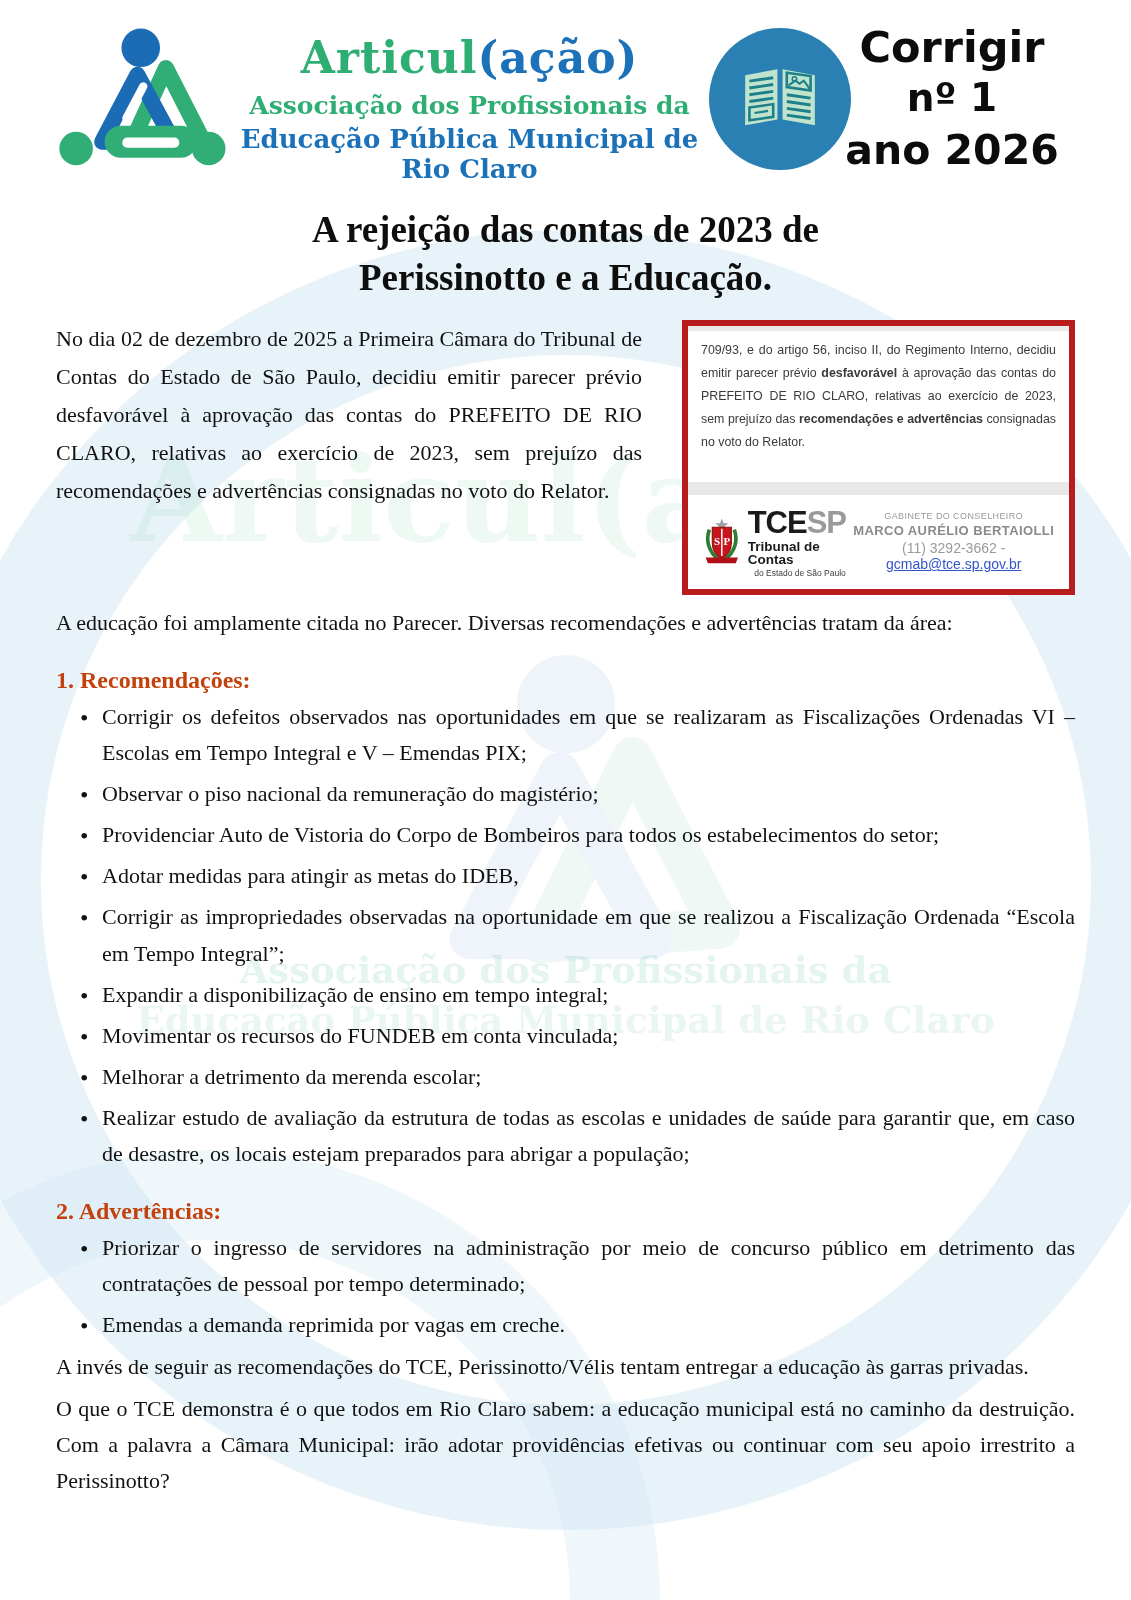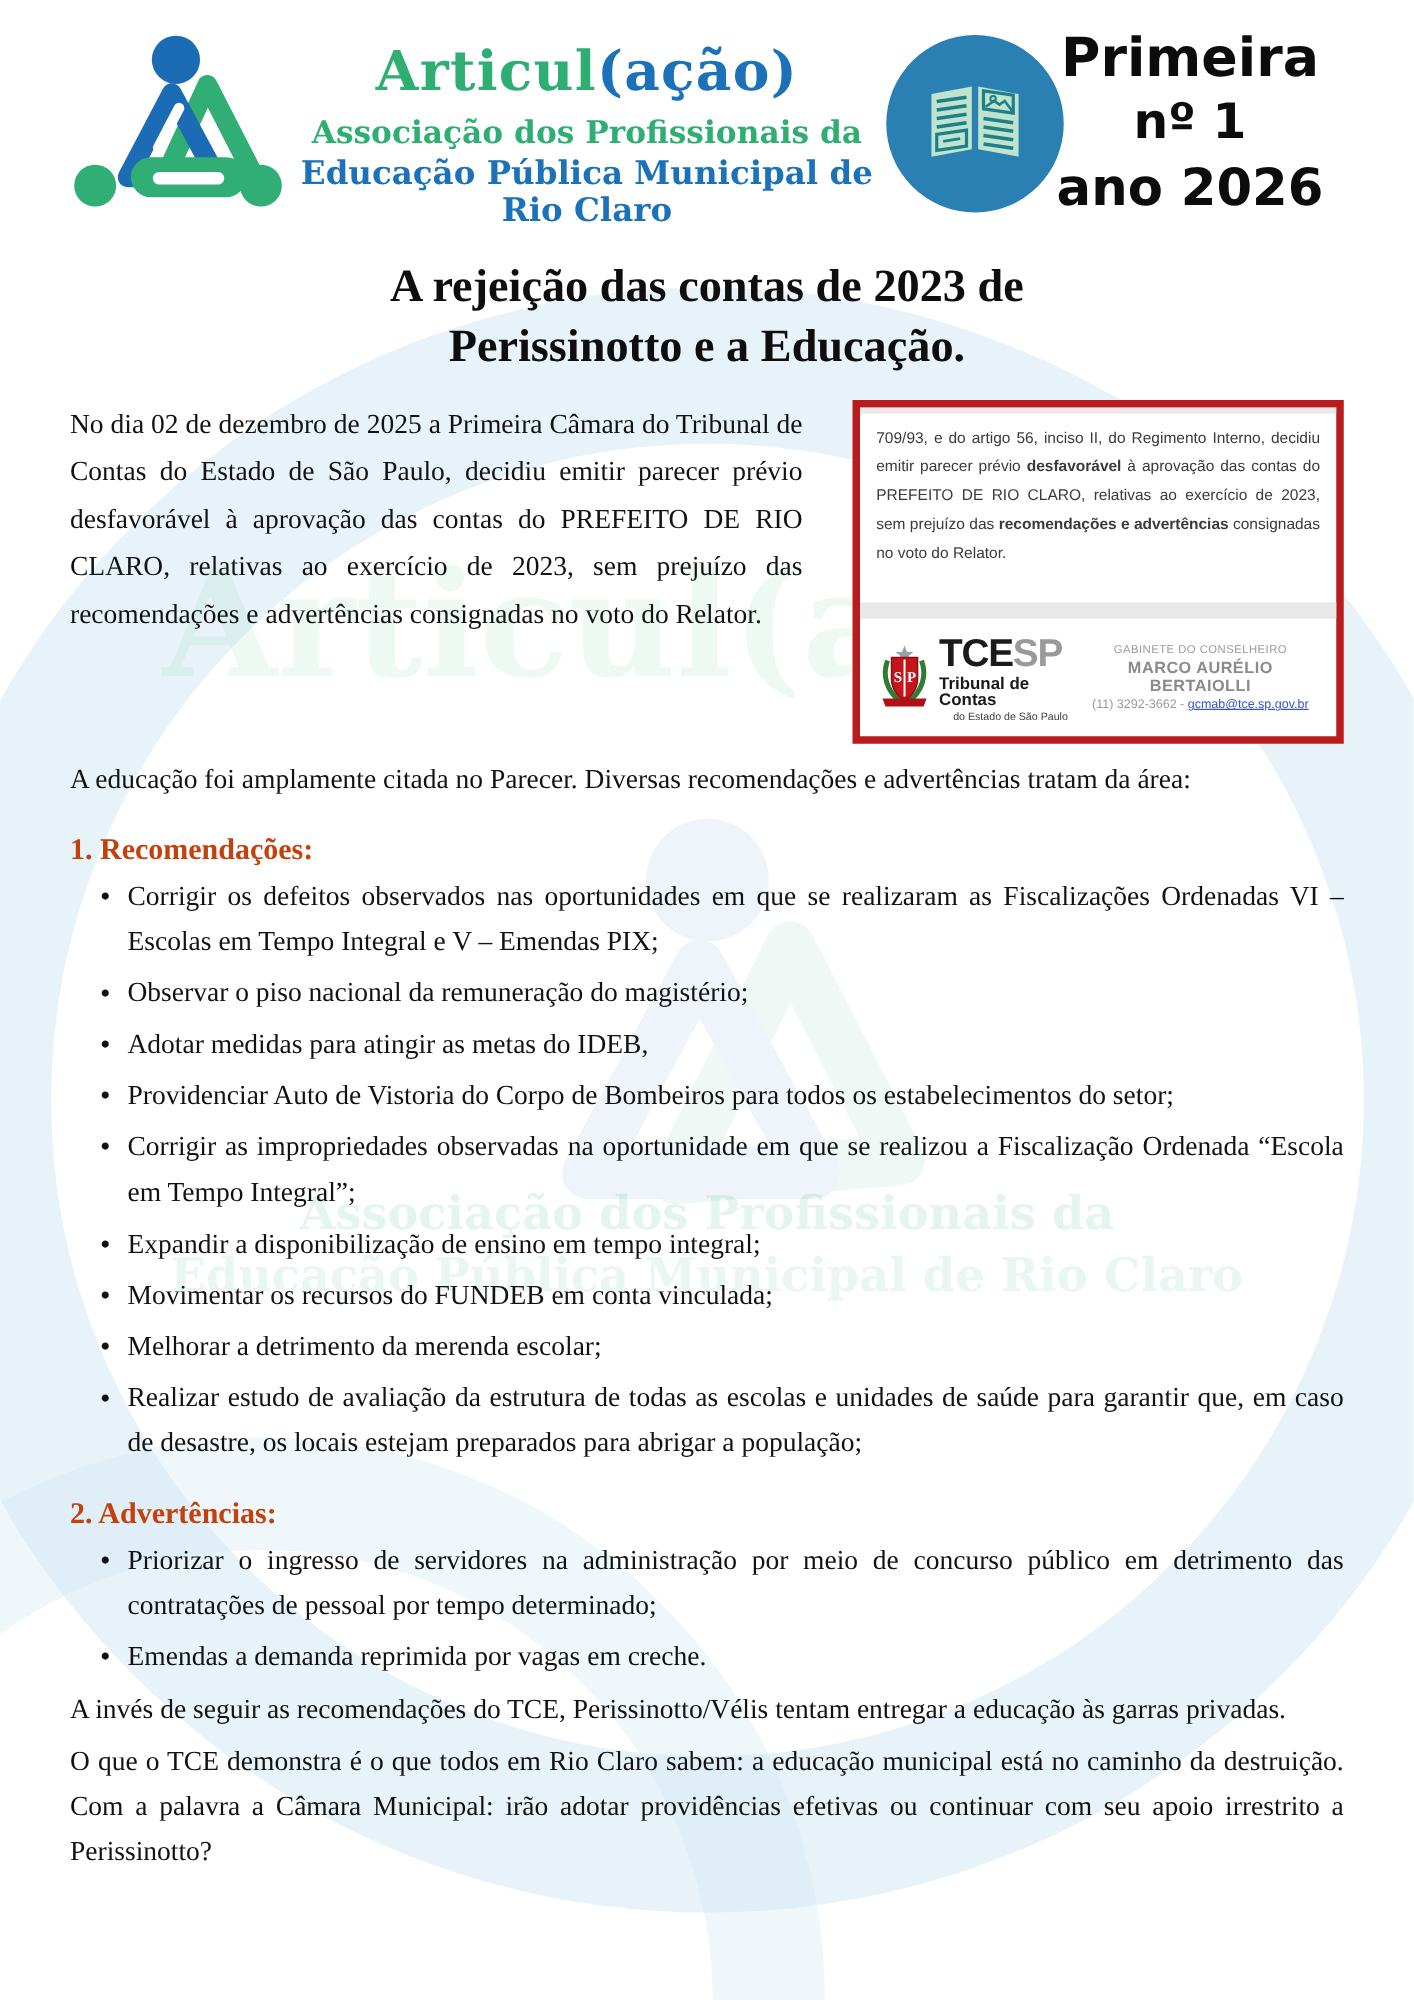--- a/index.html
+++ b/index.html
@@ -101,21 +101,21 @@
   }
   .tcesp-logo { display:flex; align-items:center; gap:6px; }
   .tcesp-words { line-height:1; }
   .tcesp-acronym { font-family:"Liberation Sans", sans-serif; font-weight:bold; font-size:31px; letter-spacing:-1px; }
   .tce-black { color:#1a1a1a; } .tce-gray { color:#9a9a9a; }
   .tcesp-l1 { font-weight:bold; font-size:13.5px; color:#1a1a1a; margin-top:2px; }
   .tcesp-l2 { font-size:8.5px; color:#3c3c3c; margin-top:2px; text-align:center; }
   .gabinete { text-align:center; padding-right:4px; }
   .gab-label { font-size:9px; color:#9a9a9a; letter-spacing:.4px; }
   .gab-name  { font-size:13px; font-weight:bold; color:#8a8a8a; letter-spacing:.4px; margin-top:2px; }
-  .gab-phone { font-size:10px; color:#9a9a9a; margin-top:2px; }
+  .gab-phone { font-size:14px; color:#9a9a9a; margin-top:2px; }
   .gab-phone a { color:#3355cc; text-decoration:underline; cursor:pointer; }
 </style>
 </head>
 <body>
 
 <div class="page">
 
   <div class="wm">
     <div class="wm-ring"></div>
     <div class="wm-ring2"></div>
@@ -166,21 +166,21 @@
             <circle cx="67" cy="16.5" r="2.6" fill="none" stroke="#1c7f8a" stroke-width="1.8"></circle>
             <path d="M60 24 L68 18.5 L73 22 L78 18.5 L85 28" fill="none" stroke="#1c7f8a" stroke-width="2.4"></path>
             <line x1="58" y1="35" x2="86" y2="39" stroke="#1c7f8a" stroke-width="3.4"></line>
             <line x1="58" y1="43" x2="86" y2="47" stroke="#1c7f8a" stroke-width="3.4"></line>
             <line x1="58" y1="51" x2="86" y2="55" stroke="#1c7f8a" stroke-width="3.4"></line>
             <line x1="58" y1="59" x2="86" y2="63" stroke="#1c7f8a" stroke-width="3.4"></line>
             <line x1="50" y1="5" x2="50" y2="66" stroke="#2a80b2" stroke-width="4"></line>
           </svg>
         </div>
         <div class="badge-text">
-          <div class="badge-l1">Primeira</div>
+          <div class="badge-l1">Corrigir</div>
           <div class="badge-l2">nº 1</div>
           <div class="badge-l3">ano 2026</div>
         </div>
       </div>
     </header>
 
     <h1 class="title">
       <span>A rejeição das contas de 2023 de</span><br>
       <span>Perissinotto e a Educação.</span>
     </h1>
@@ -218,22 +218,22 @@
         </div>
       </figure>
     </div>
 
     <p class="body-p">A educação foi amplamente citada no Parecer. Diversas recomendações e advertências tratam da área:</p>
 
     <h2 class="section">1. Recomendações:</h2>
     <ul class="bullets">
       <li>Corrigir os defeitos observados nas oportunidades em que se realizaram as Fiscalizações Ordenadas VI – Escolas em Tempo Integral e V – Emendas PIX;</li>
       <li>Observar o piso nacional da remuneração do magistério;</li>
+      <li>Providenciar Auto de Vistoria do Corpo de Bombeiros para todos os estabelecimentos do setor;</li>
       <li>Adotar medidas para atingir as metas do IDEB,</li>
-      <li>Providenciar Auto de Vistoria do Corpo de Bombeiros para todos os estabelecimentos do setor;</li>
       <li>Corrigir as impropriedades observadas na oportunidade em que se realizou a Fiscalização Ordenada “Escola em Tempo Integral”;</li>
       <li>Expandir a disponibilização de ensino em tempo integral;</li>
       <li>Movimentar os recursos do FUNDEB em conta vinculada;</li>
       <li>Melhorar a detrimento da merenda escolar;</li>
       <li>Realizar estudo de avaliação da estrutura de todas as escolas e unidades de saúde para garantir que, em caso de desastre, os locais estejam preparados para abrigar a população;</li>
     </ul>
 
     <h2 class="section">2. Advertências:</h2>
     <ul class="bullets">
       <li>Priorizar o ingresso de servidores na administração por meio de concurso público em detrimento das contratações de pessoal por tempo determinado;</li>

